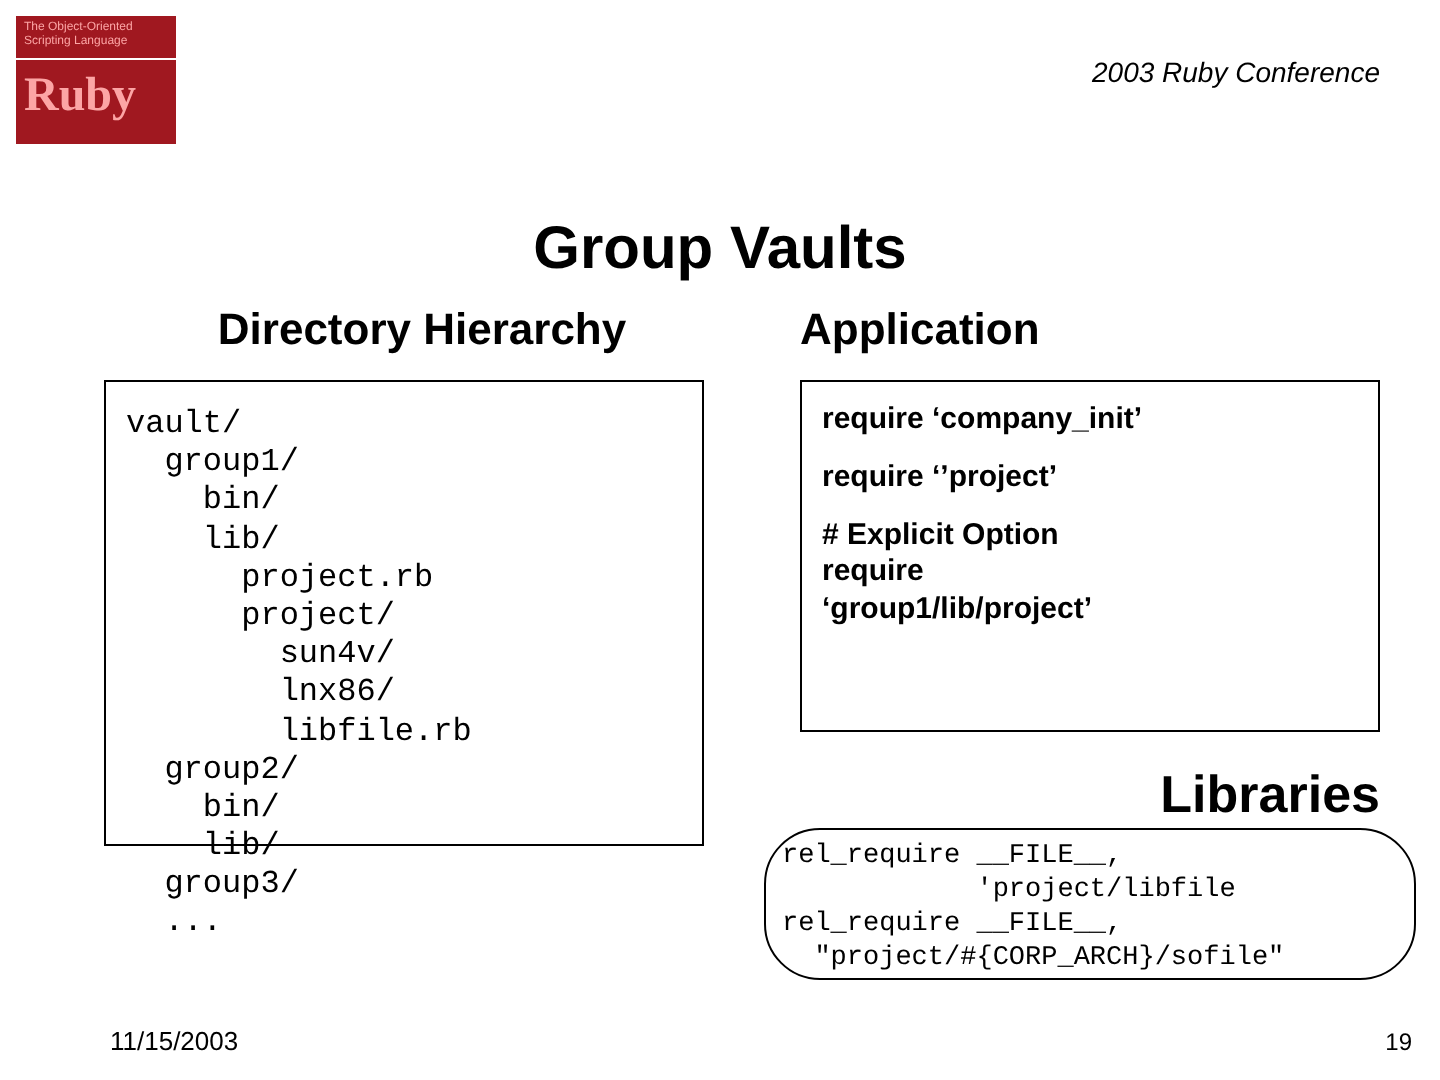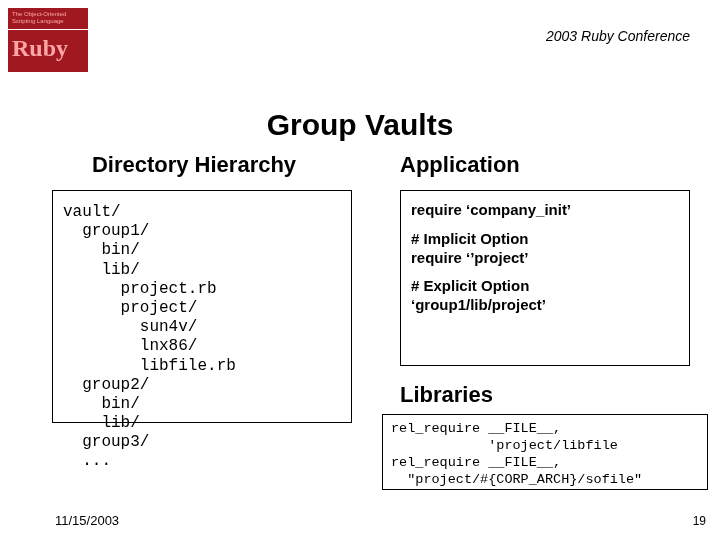--- a/index.html
+++ b/index.html
@@ -48,21 +48,21 @@
     left: 0;
     width: 720px;
     text-align: center;
     font-size: 30px;
     font-weight: bold;
     margin-top: 12px;
   }
   .sub-left {
     position: absolute;
     top: 152px;
-    left: 44px;
+    left: 61px;
     width: 300px;
     text-align: center;
     font-size: 22px;
     font-weight: bold;
   }
   .sub-right {
     position: absolute;
     top: 152px;
     left: 400px;
     width: 280px;
@@ -93,34 +93,35 @@
     padding: 10px 10px;
     font-size: 15px;
     font-weight: bold;
     line-height: 1.25;
   }
   .sub-lib {
     position: absolute;
     top: 382px;
     left: 400px;
     width: 290px;
-    text-align: left;
-    font-size: 22px;
+    text-align: right;
+    font-size: 26px;
     font-weight: bold;
   }
   .box-lib {
     top: 414px;
     left: 382px;
     width: 326px;
     height: 76px;
     padding: 6px 8px;
     font-family: "Courier New", monospace;
     font-size: 13.5px;
     line-height: 1.25;
     white-space: pre;
+    border-radius: 28px;
   }
   .footer-date {
     position: absolute;
     bottom: 12px;
     left: 55px;
     font-size: 13px;
   }
   .footer-page {
     position: absolute;
     bottom: 12px;
@@ -154,24 +155,24 @@
         libfile.rb
   group2/
     bin/
     lib/
   group3/
   ...</div>
 
 <div class="box box-app">
   <div>require ‘company_init’</div>
   <div style="height:10px"></div>
-  <div># Implicit Option</div>
   <div>require ‘’project’</div>
   <div style="height:10px"></div>
   <div># Explicit Option</div>
+  <div>require</div>
   <div>‘group1/lib/project’</div>
 </div>
 
 <div class="sub-lib">Libraries</div>
 
 <div class="box box-lib">rel_require __FILE__,
             'project/libfile
 rel_require __FILE__,
   "project/#{CORP_ARCH}/sofile"</div>
 

